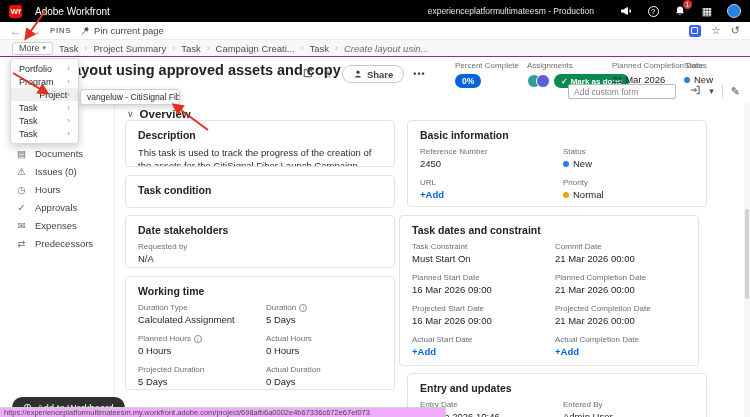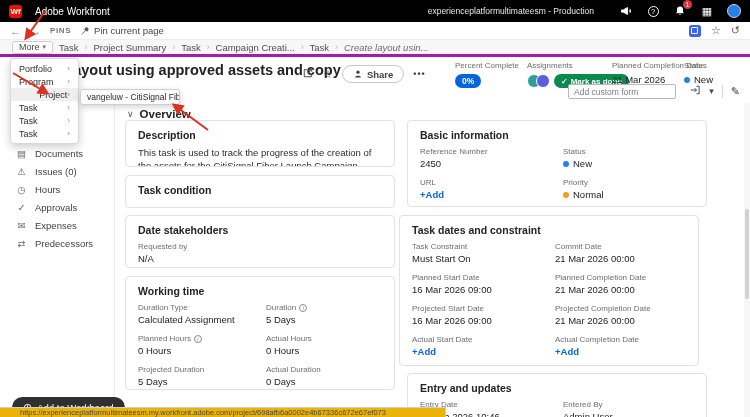--- a/index.html
+++ b/index.html
@@ -21,21 +21,21 @@
   .pinsbar { position:absolute; top:22px; left:0; right:0; height:18px; background:#fff; border-bottom:1px solid #ececec; display:flex; align-items:center; padding:0 10px; gap:9px; z-index:9; }
   .nav-arrow { color:#8e8e8e; font-size:11px; cursor:pointer; }
   .pins-label { font-size:8px; font-weight:bold; letter-spacing:.6px; color:#767676; }
   .pin-btn { display:flex; align-items:center; gap:4px; font-size:9.5px; color:#464646; cursor:pointer; }
   .pinsbar-right { margin-left:auto; display:flex; align-items:center; gap:10px; }
   .blue-sq { width:12px; height:12px; background:#3b63fb; border-radius:2.5px; display:flex; align-items:center; justify-content:center; }
   .blue-sq::after { content:""; width:5px; height:5px; border:1px solid #fff; border-radius:1px; }
   .small-icon { color:#5f5f5f; font-size:11px; line-height:1; cursor:pointer; }
 
   
-  .crumbbar { position:absolute; top:40px; left:0; right:0; height:17px; background:#f7f7f7; border-bottom:3px solid #a21caf; display:flex; align-items:center; padding:0 12px; gap:6px; font-size:9.5px; color:#505050; z-index:9; }
+  .crumbbar { position:absolute; top:40px; left:0; right:0; height:17px; background:#f7f7f7; border-bottom:1px solid #a21caf; display:flex; align-items:center; padding:0 12px; gap:6px; font-size:9.5px; color:#505050; z-index:9; }
   .more-btn { border:1px solid #cfcfcf; background:#fff; border-radius:3px; padding:0 6px; height:13px; font-size:9px; color:#464646; display:flex; align-items:center; gap:3px; cursor:pointer; }
   .crumb { cursor:pointer; color:#505050; }
   .crumb-sep { color:#b3b3b3; font-size:8.5px; }
   .crumb-current { font-style:italic; color:#6e6e6e; }
 
   
   .header { position:absolute; top:57px; left:0; right:0; height:46px; background:#fff; z-index:5; }
   .page-title { position:absolute; left:20px; top:5px; font-size:14.5px; font-weight:bold; color:#232323; white-space:nowrap; }
   .title-icons { position:absolute; left:302px; top:8px; display:flex; align-items:center; gap:9px; }
   .t-icon { color:#464646; cursor:pointer; font-size:11px; line-height:1; }
@@ -77,21 +77,21 @@
 
   
   .more-menu { position:absolute; left:10px; top:58px; width:69px; background:#fff; border:1px solid #d8d8d8; border-radius:4px; box-shadow:0 3px 9px rgba(0,0,0,.2); z-index:50; padding:3px 0; }
   .mi { display:flex; justify-content:space-between; align-items:center; padding:1px 8px; height:13px; font-size:9px; color:#2c2c2c; cursor:pointer; }
   .mi.hover { background:#efefef;justify-content:flex-end; }
   .mi .chev { color:#8a8a8a; font-size:8px; }
   .flyout { position:absolute; left:80px; top:89px; width:100px; background:#fdfdfd; border:1px solid #cfcfcf; border-radius:3px; box-shadow:0 2px 6px rgba(0,0,0,.18); z-index:51; padding:2px 6px; font-size:8.5px; color:#2c2c2c; white-space:nowrap; overflow:hidden; cursor:pointer; }
 
   
   .workboard-btn { position:absolute; left:12px; top:397px; height:21px; background:#303030; color:#fff; border-radius:11px; display:flex; align-items:center; gap:5px; padding:0 11px; font-size:9.5px; z-index:30; cursor:pointer; }
-  .urlbar { position:absolute; left:0; bottom:0; width:446px; height:10px; background:#eab308; border-top:1px solid #cfcfcf; border-right:1px solid #cfcfcf; font-size:7.5px; color:#474747; line-height:9px; padding:0 20px; white-space:nowrap; overflow:hidden; z-index:40; }
+  .urlbar { position:absolute; left:0; bottom:0; width:446px; height:10px; background:#f0abfc; border-top:1px solid #cfcfcf; border-right:1px solid #cfcfcf; font-size:7.5px; color:#474747; line-height:9px; padding:0 4px; white-space:nowrap; overflow:hidden; z-index:40; }
   .annot { position:absolute; inset:0; z-index:60; pointer-events:none; }
   .scroll-track { position:absolute; right:0; top:103px; bottom:0; width:6px; background:#f6f6f6; z-index:6; }
   .scroll-thumb { position:absolute; right:1px; top:106px; width:4px; height:90px; background:#d2d2d2; border-radius:2px; cursor:pointer; }
 </style>
 </head>
 <body>
 
 <div id="app">
 
   <div class="topbar">

